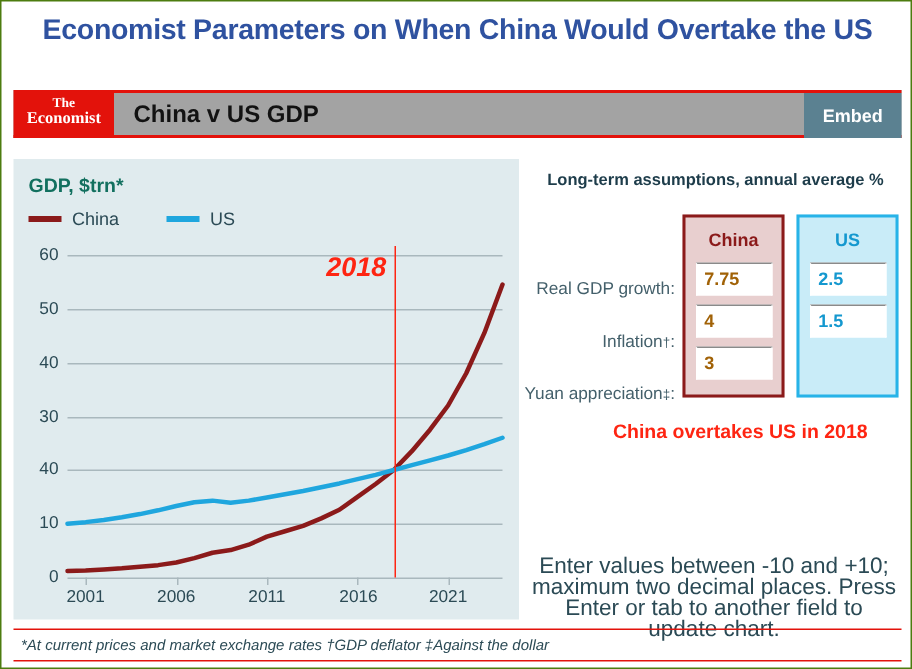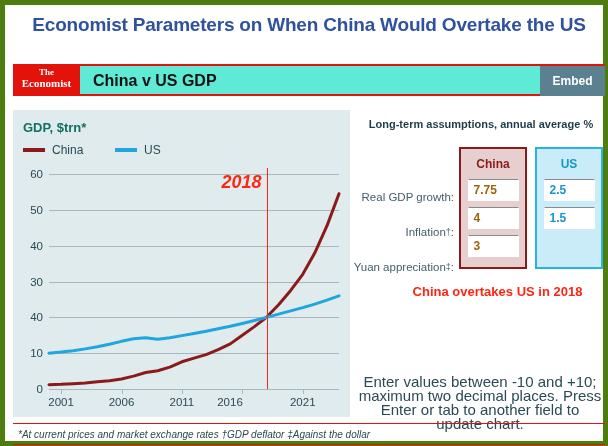--- a/index.html
+++ b/index.html
@@ -6,41 +6,41 @@
   body{
     width:608px;height:446px;
     background:#ffffff;
     font-family:"Liberation Sans", sans-serif;
     overflow:hidden;
   }
   #page{
     position:relative;
     width:608px;height:446px;
     box-sizing:border-box;
-    border:5px solid #4d7c0f;
+    border:1px solid #4d7c0f;
     background:#ffffff;
   }
 
   
   .page-title{
     position:absolute;left:0;top:8px;width:608px;
     text-align:center;
     color:#2f52a0;
     font-size:19px;font-weight:bold;
     line-height:23px;
     letter-spacing:-0.2px;
   }
 
   
   .header-bar{
     position:absolute;left:8px;top:59px;width:592px;height:32px;
     box-sizing:border-box;
     border-top:2px solid #e3120b;
     border-bottom:2px solid #e3120b;
-    background:#5eead4;
+    background:#a3a3a3;
   }
   .econ-logo{
     position:absolute;left:0;top:0;width:67px;height:30px;
     background:#e3120b;
     color:#ffffff;
     font-family:"Liberation Serif", serif;
     font-weight:bold;
     text-align:center;
     line-height:1.0;
     padding-top:2px;
@@ -218,21 +218,21 @@
         <div class="gridline" style="top: 35.8333px;"></div>
         <div class="ytick" style="top: 35.8333px;">50</div>
         <div class="gridline" style="top: 0px;"></div>
         <div class="ytick" style="top: 0px;">60</div>
         <div class="xtick" style="left: 12.0833px;">2001</div>
         <div class="xtickmark" style="left: 12.0833px;"></div>
         <div class="xtick" style="left: 72.5px;">2006</div>
         <div class="xtickmark" style="left: 72.5px;"></div>
         <div class="xtick" style="left: 132.917px;">2011</div>
         <div class="xtickmark" style="left: 132.917px;"></div>
-        <div class="xtick" style="left: 181px; text-align: center;">2016</div>
+        <div class="xtick" style="left: 194px; text-align: center;">2016</div>
         <div class="xtickmark" style="left: 193.333px;"></div>
         <div class="xtick" style="left: 253.75px;">2021</div>
         <div class="xtickmark" style="left: 253.75px;"></div>
         <svg width="290" height="215">
           <path d="M0.00 210.70 L12.08 210.34 L24.17 209.63 L36.25 208.91 L48.33 207.83 L60.42 206.76 L72.50 204.97 L84.58 202.10 L96.67 198.52 L108.75 196.72 L120.83 193.14 L132.92 187.77 L145.00 184.18 L157.08 180.60 L169.17 175.58 L181.25 169.85 L193.33 161.25 L205.42 152.65 L217.50 143.33 L229.58 130.79 L241.67 116.46 L253.75 100.33 L265.83 78.83 L277.92 51.96 L290.00 19.71 " fill="none" stroke="#8b1a1a" stroke-width="3" stroke-linecap="round" stroke-linejoin="round"></path>
           <path d="M0.00 179.17 L12.08 178.09 L24.17 176.66 L36.25 174.87 L48.33 172.72 L60.42 170.21 L72.50 167.34 L84.58 164.83 L96.67 163.76 L108.75 165.19 L120.83 163.76 L132.92 161.61 L145.00 159.46 L157.08 157.31 L169.17 154.80 L181.25 152.29 L193.33 149.43 L205.42 146.56 L217.50 143.33 L229.58 140.11 L241.67 136.88 L253.75 133.66 L265.83 130.07 L277.92 126.13 L290.00 121.83 " fill="none" stroke="#1fa6de" stroke-width="3" stroke-linecap="round" stroke-linejoin="round"></path>
         </svg>
         <div class="marker-line" style="left: 217.5px; height: 221px; background: rgb(254, 37, 18);"></div>
         <div class="marker-label" style="left: 212.5px; top: -2px; color: rgb(254, 37, 18);">2018</div>
       </div>

